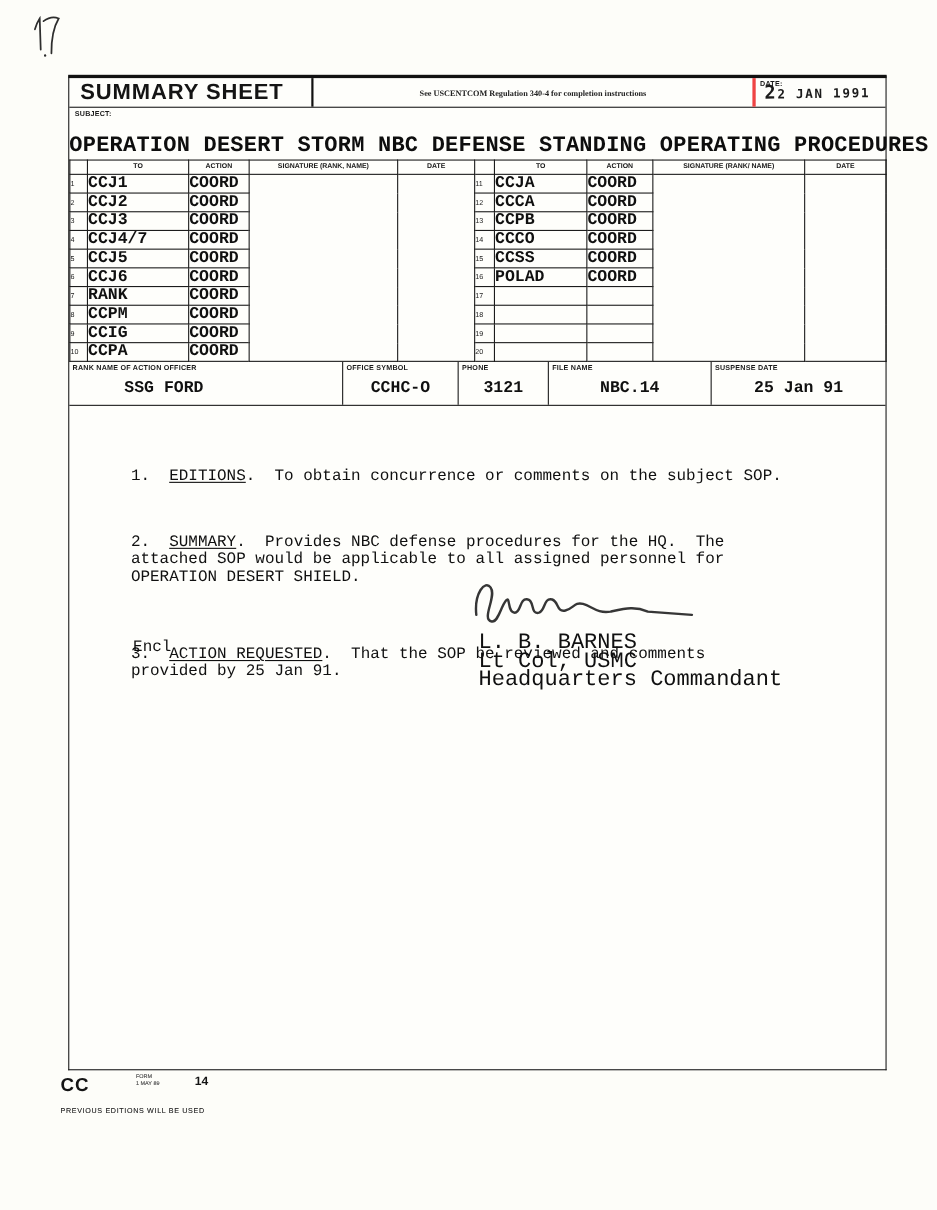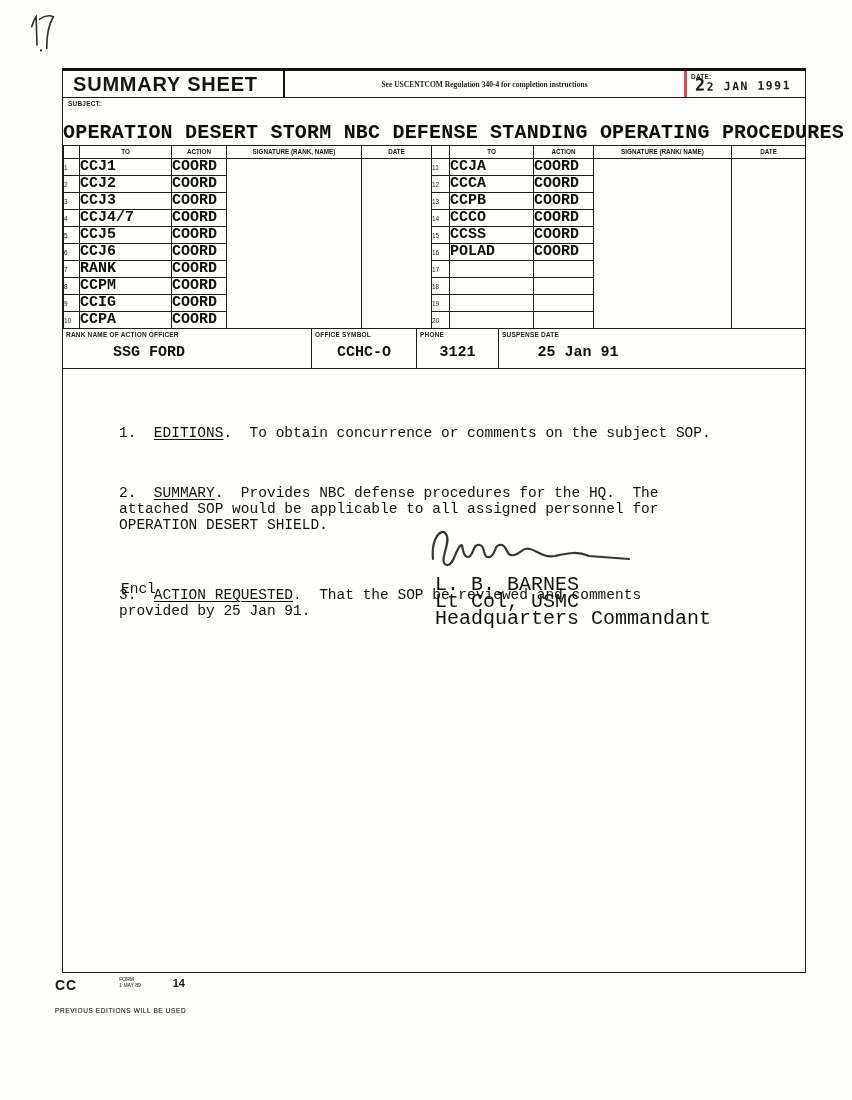--- a/index.html
+++ b/index.html
@@ -109,21 +109,21 @@
   }
   .scrawl { position:absolute; left:362px; top:452px; }
   .sigblock {
     position:absolute; left:372px; top:505px;
     font-family:"Liberation Mono", monospace; font-size:20px; line-height:17px;
     color:#101010; white-space:nowrap;
   }
 
   
   .footer-form { position:absolute; left:55px; top:977px; display:flex; align-items:flex-start; }
-  .ff-prefix { font-size:14px; font-weight:bold; letter-spacing:1px; }
+  .ff-prefix { font-size:17px; font-weight:bold; letter-spacing:1px; }
   .ff-detail { margin-left:42px; font-size:5px; line-height:5.5px; color:#555; text-shadow:0 0 0.6px #888; }
   .ff-number { margin-left:32px; font-size:11px; font-weight:bold; }
   .footer-note {
     position:absolute; left:55px; top:1007px;
     font-size:6.5px; letter-spacing:0.6px; color:#2a2a2a; text-shadow:0 0 0.5px #999;
   }
 
   .speck { position:absolute; width:2px; height:2px; background:#9a9a93; border-radius:50%; }
 </style>
 </head>
@@ -275,20 +275,24 @@
         <span class="oval left-align">SSG FORD</span>
       </div>
       <div class="ocell" style="width:105px;">
         <span class="tiny-label">OFFICE SYMBOL</span>
         <span class="oval">CCHC-O</span>
       </div>
       <div class="ocell" style="width:82px;">
         <span class="tiny-label">PHONE</span>
         <span class="oval">3121</span>
       </div>
+      <div class="ocell" style="width:148px;">
+        <span class="tiny-label">FILE NAME</span>
+        <span class="oval">NBC.14</span>
+      </div>
       <div class="ocell" style="width:159px;">
         <span class="tiny-label">SUSPENSE DATE</span>
         <span class="oval">25 Jan 91</span>
       </div>
     </div>
 
     <div class="bodytext">
       <p class="p1"><span>1.  </span><u>EDITIONS</u><span>.  To obtain concurrence or comments on the subject SOP.</span></p>
       <p class="p2"><span>2.  </span><u>SUMMARY</u><span>.  Provides NBC defense procedures for the HQ.  The attached SOP would be applicable to all assigned personnel for OPERATION DESERT SHIELD.</span></p>
       <p class="p3"><span>3.  </span><u>ACTION REQUESTED</u><span>.  That the SOP be reviewed and comments provided by 25 Jan 91.</span></p>

